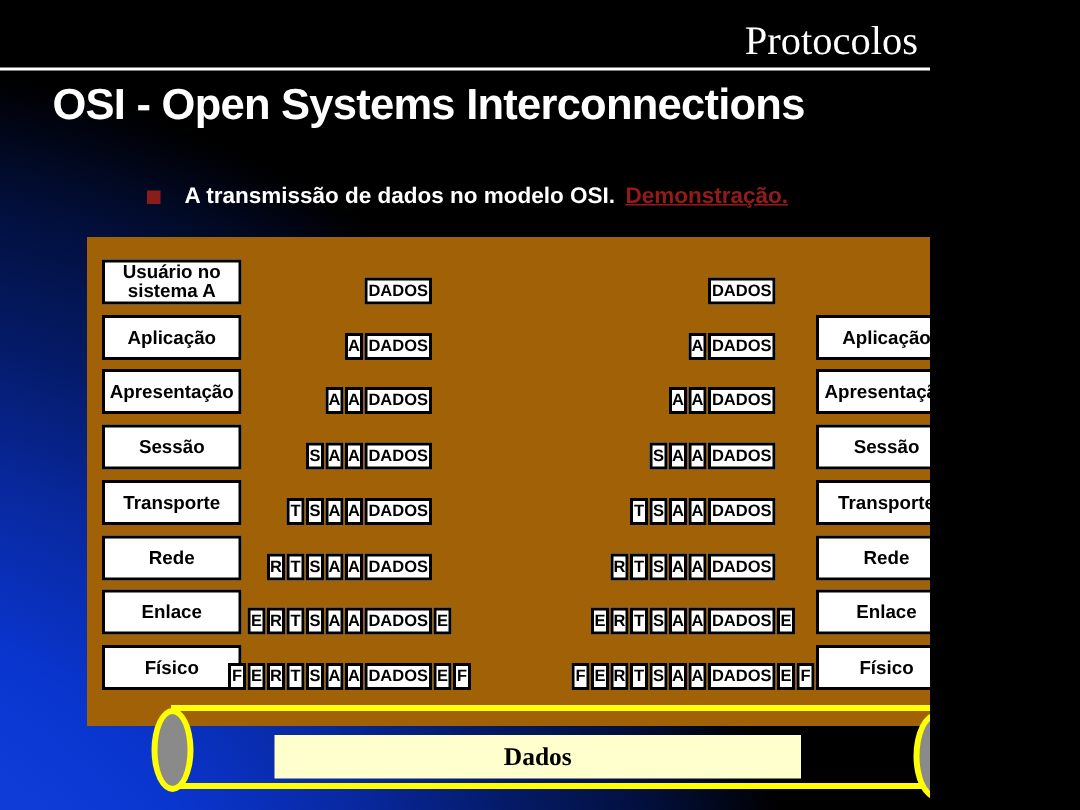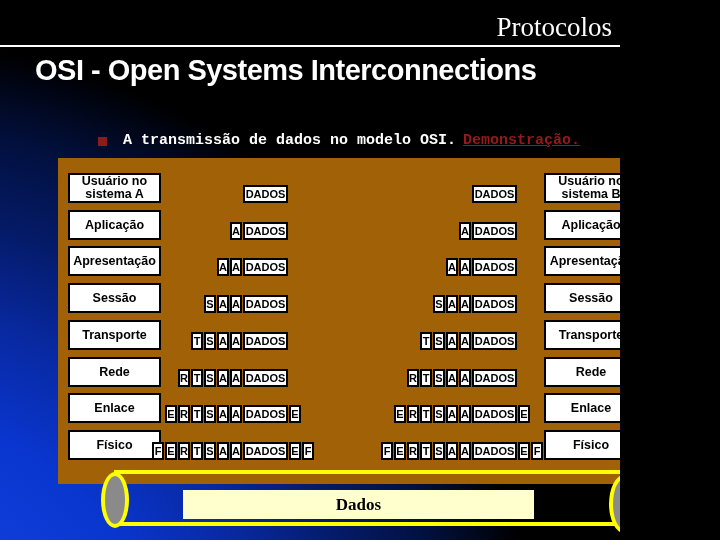--- a/index.html
+++ b/index.html
@@ -6,21 +6,21 @@
   .slide{position:relative;width:620px;height:540px;overflow:hidden;background:#000;
          font-family:"Liberation Sans",sans-serif;}
   .bg{position:absolute;inset:0;z-index:0;
       background:radial-gradient(circle 680px at -120px 700px,
         #1d4ae8 0%, #0a36d0 42%, #08289e 58%, #041a66 72%, #02103f 84%, rgba(0,0,0,0) 97%);}
   .eyebrow{position:absolute;top:12px;right:8px;z-index:2;color:#fff;
            font-family:"Liberation Serif",serif;font-size:27px;font-weight:400;}
   .rule{position:absolute;left:0;top:45px;width:720px;height:2px;background:#fff;z-index:2;}
   .title{position:absolute;left:35px;top:54px;margin:0;z-index:2;color:#fff;
          font-size:29px;font-weight:bold;letter-spacing:-0.5px;white-space:nowrap;}
-  .bullet-row{position:absolute;left:98px;top:132px;z-index:2;display:flex;align-items:flex-start;font-family:Liberation Mono, monospace;}
+  .bullet-row{position:absolute;left:98px;top:122px;z-index:2;display:flex;align-items:flex-start;}
   .bullet-marker{width:9px;height:9px;background:#8b1c1c;margin-top:5px;flex:0 0 auto;}
   .bullet-text{margin-left:16px;color:#fff;font-size:15px;font-weight:bold;white-space:nowrap;}
   .demo-link{color:#951b1b;text-decoration:underline;margin-left:7px;cursor:pointer;}
 
   .panel{position:absolute;left:58px;top:158px;width:587px;height:326px;background:#a16207;z-index:1;}
   .layer-box{position:absolute;height:30px;box-sizing:border-box;border:2px solid #000;background:#fff;
              display:flex;align-items:center;justify-content:center;text-align:center;
              color:#000;font-weight:bold;font-size:12.5px;line-height:13px;padding:0 2px;}
   .pdu-row{position:absolute;display:flex;gap:1px;}
   .pdu-cell{flex:0 0 auto;width:12px;height:18px;box-sizing:border-box;border:2px solid #000;
@@ -55,21 +55,20 @@
 
   <div class="panel" id="panel">
       <div class="layer-box" style="left: 10px; top: 15px; width: 93px;">Usuário no sistema A</div>
       <div class="layer-box" style="left: 10px; top: 52px; width: 93px;">Aplicação</div>
       <div class="layer-box" style="left: 10px; top: 88px; width: 93px;">Apresentação</div>
       <div class="layer-box" style="left: 10px; top: 125px; width: 93px;">Sessão</div>
       <div class="layer-box" style="left: 10px; top: 162px; width: 93px;">Transporte</div>
       <div class="layer-box" style="left: 10px; top: 199px; width: 93px;">Rede</div>
       <div class="layer-box" style="left: 10px; top: 235px; width: 93px;">Enlace</div>
       <div class="layer-box" style="left: 10px; top: 272px; width: 93px;">Físico</div>
-      <div class="layer-box" style="left: 486px; top: 15px; width: 94px;">Usuário no sistema B</div>
       <div class="layer-box" style="left: 486px; top: 52px; width: 94px;">Aplicação</div>
       <div class="layer-box" style="left: 486px; top: 88px; width: 94px;">Apresentação</div>
       <div class="layer-box" style="left: 486px; top: 125px; width: 94px;">Sessão</div>
       <div class="layer-box" style="left: 486px; top: 162px; width: 94px;">Transporte</div>
       <div class="layer-box" style="left: 486px; top: 199px; width: 94px;">Rede</div>
       <div class="layer-box" style="left: 486px; top: 235px; width: 94px;">Enlace</div>
       <div class="layer-box" style="left: 486px; top: 272px; width: 94px;">Físico</div>
       <div class="pdu-row" style="left: 185px; top: 27px;">
         <div class="pdu-cell payload">DADOS</div>
       </div>

